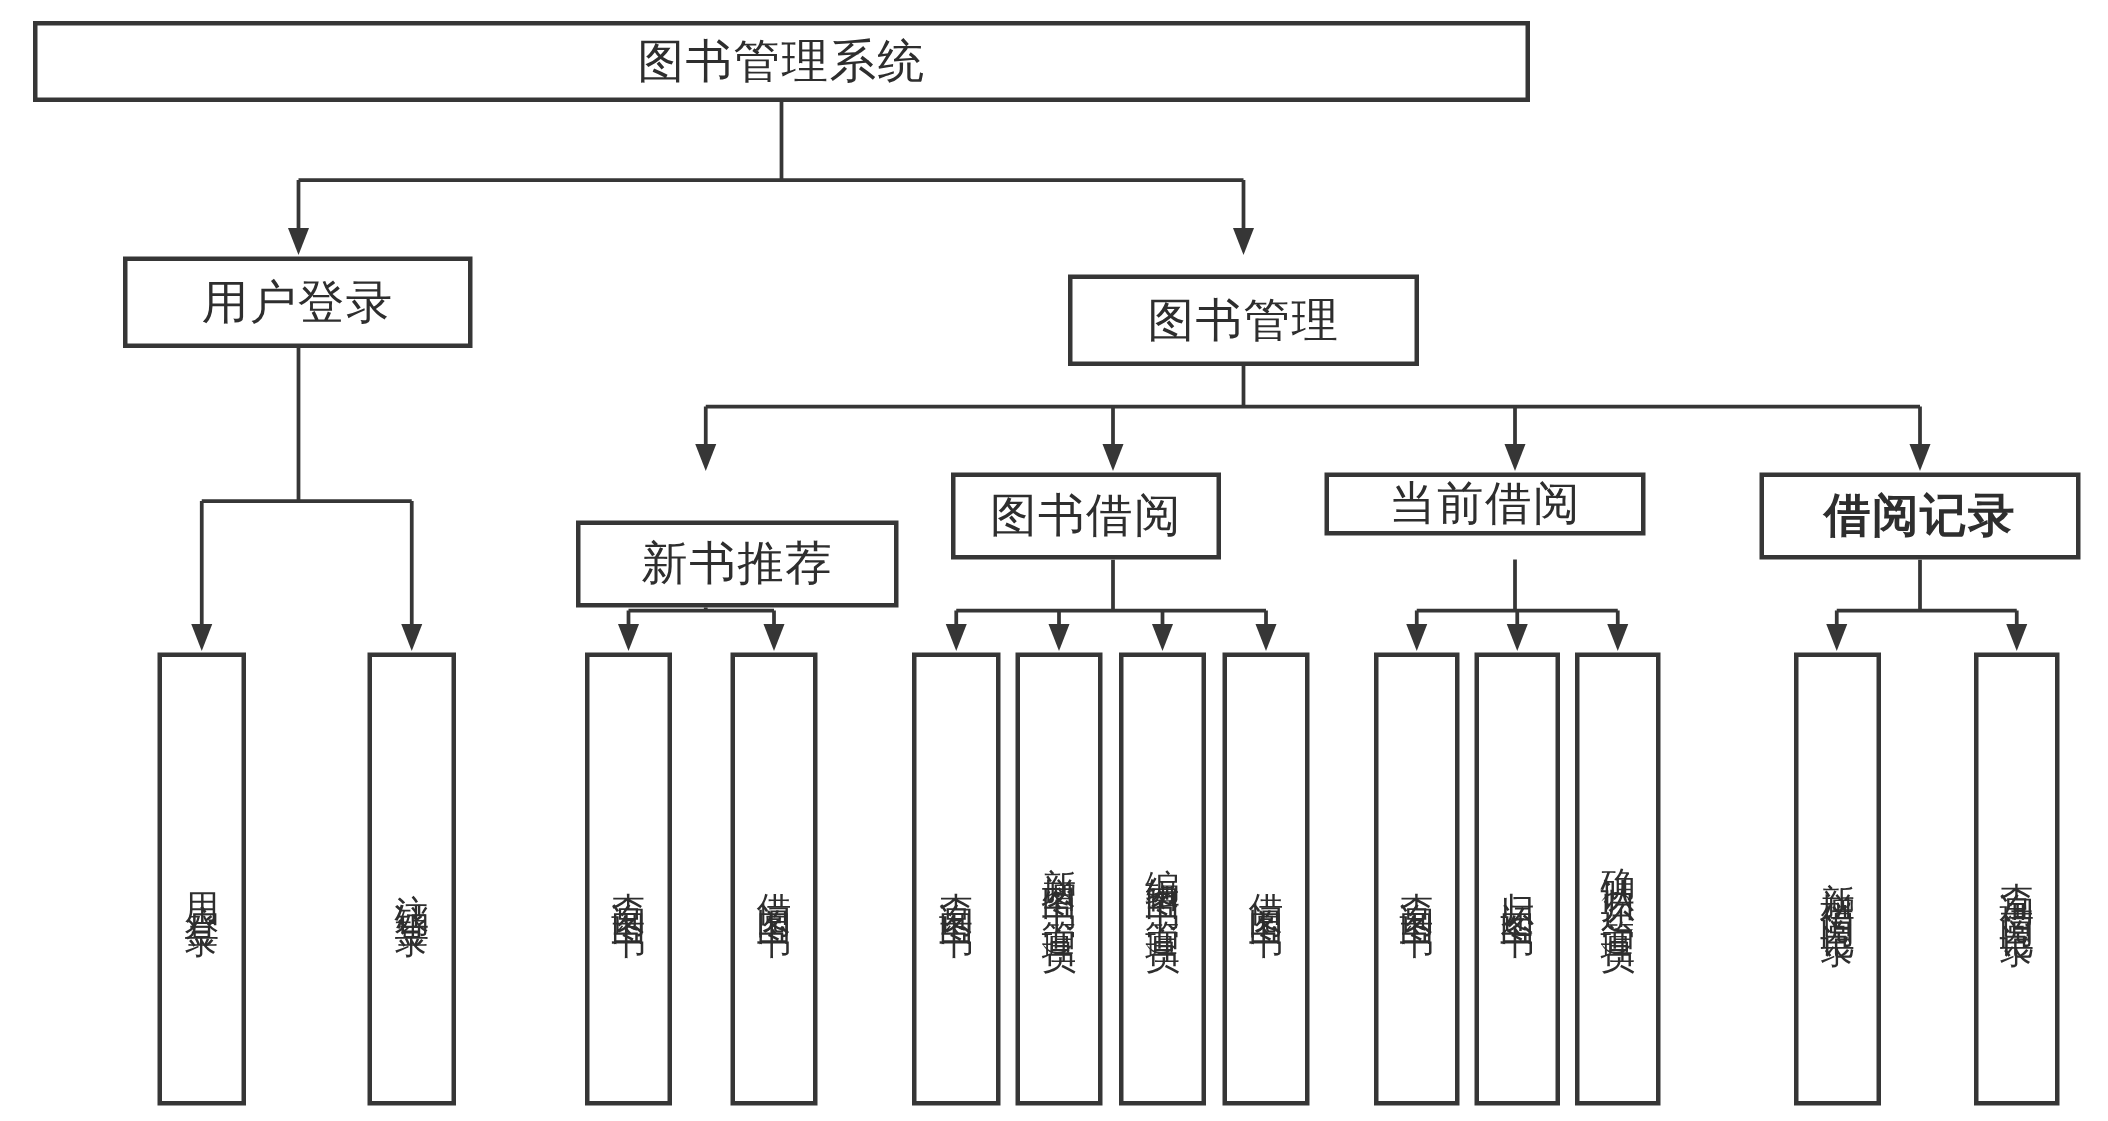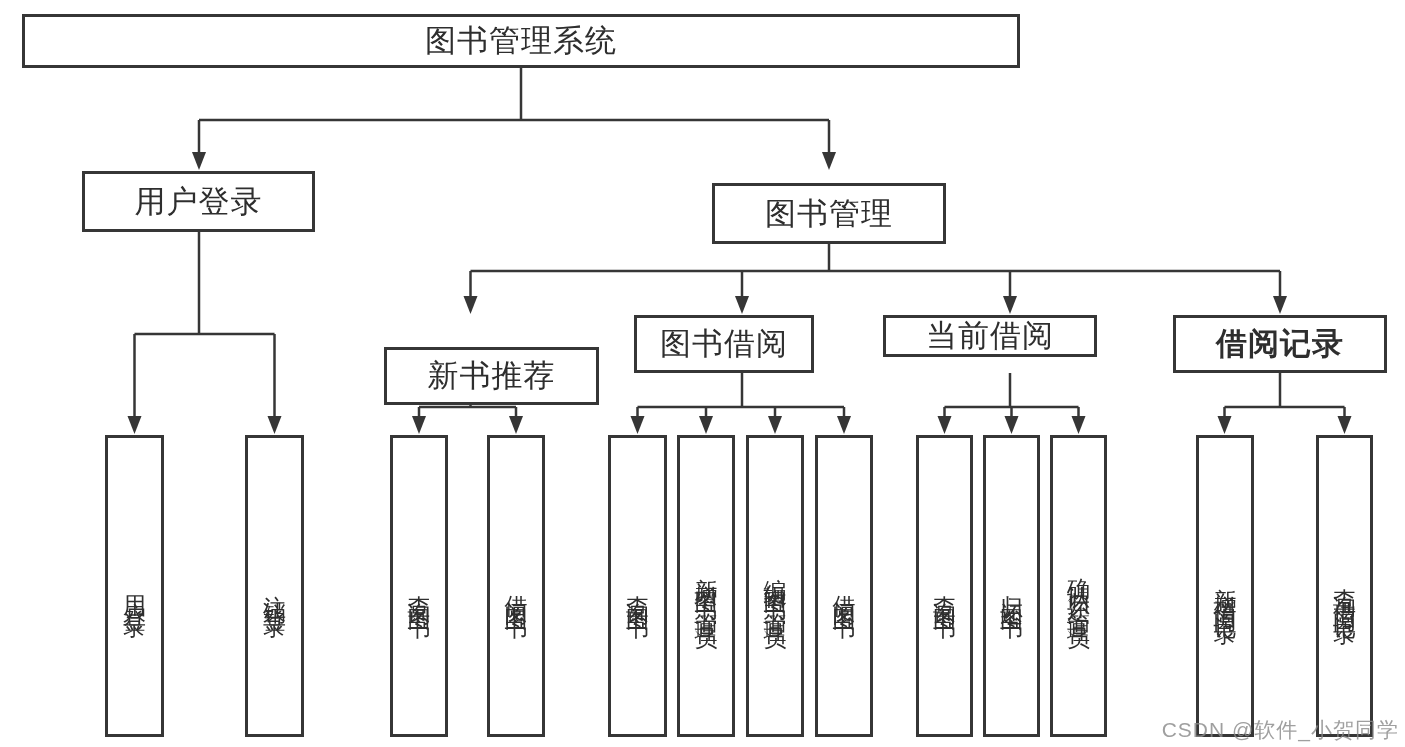--- a/index.html
+++ b/index.html
@@ -171,15 +171,14 @@
   <div class="node vertical leaf" style="left:746px; width:58px;">编辑图书（管理员）</div>
   <div class="node vertical leaf" style="left:815px; width:58px;">借阅图书</div>
 
   <div class="node vertical leaf" style="left:916px; width:57px;">查询图书</div>
   <div class="node vertical leaf" style="left:983px; width:57px;">归还图书</div>
   <div class="node vertical leaf" style="left:1050px; width:57px;">确认归还（管理员）</div>
 
   <div class="node vertical leaf" style="left:1196px; width:58px;">新增借阅记录</div>
   <div class="node vertical leaf" style="left:1316px; width:57px;">查询借阅记录</div>
 
-  <div id="watermark">CSDN @软件_小贺同学</div>
 
 </div>
 
 </body></html>

